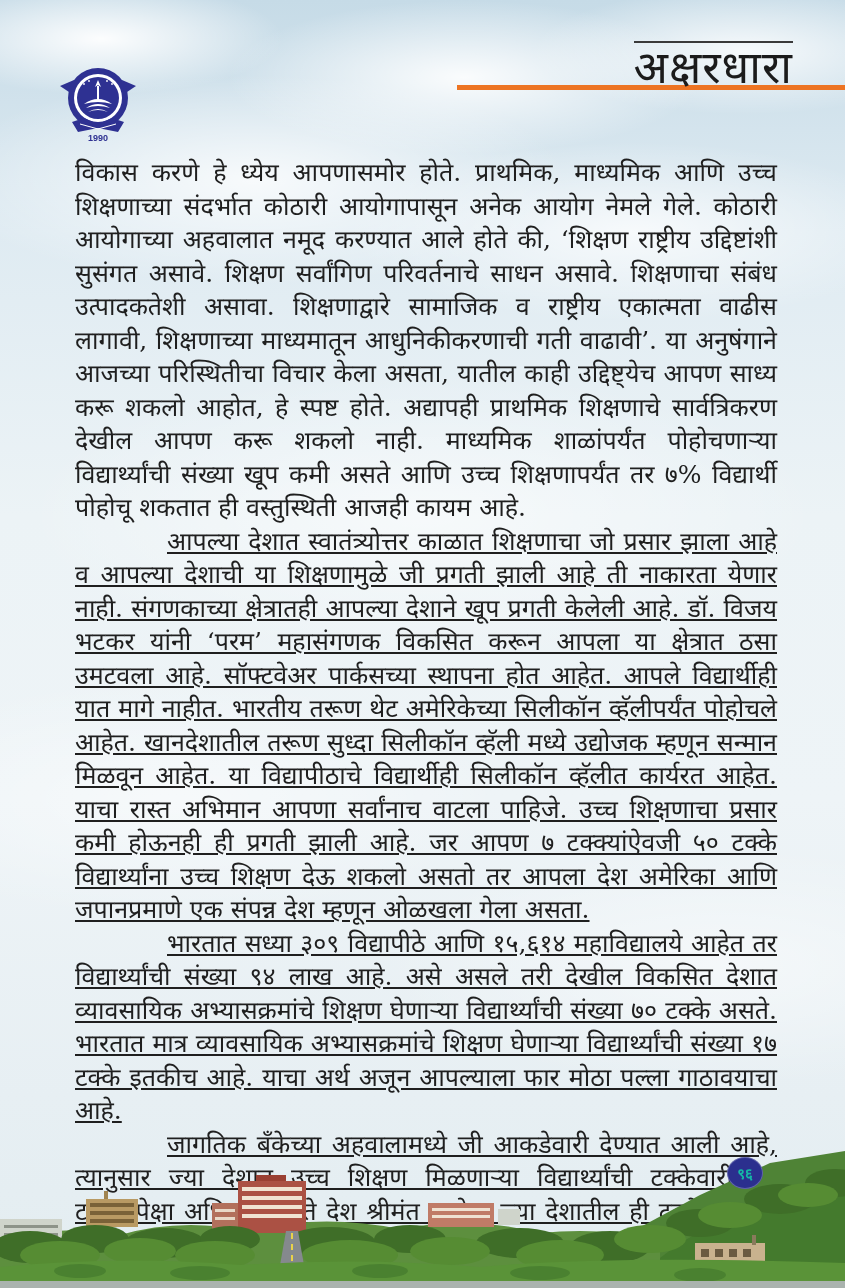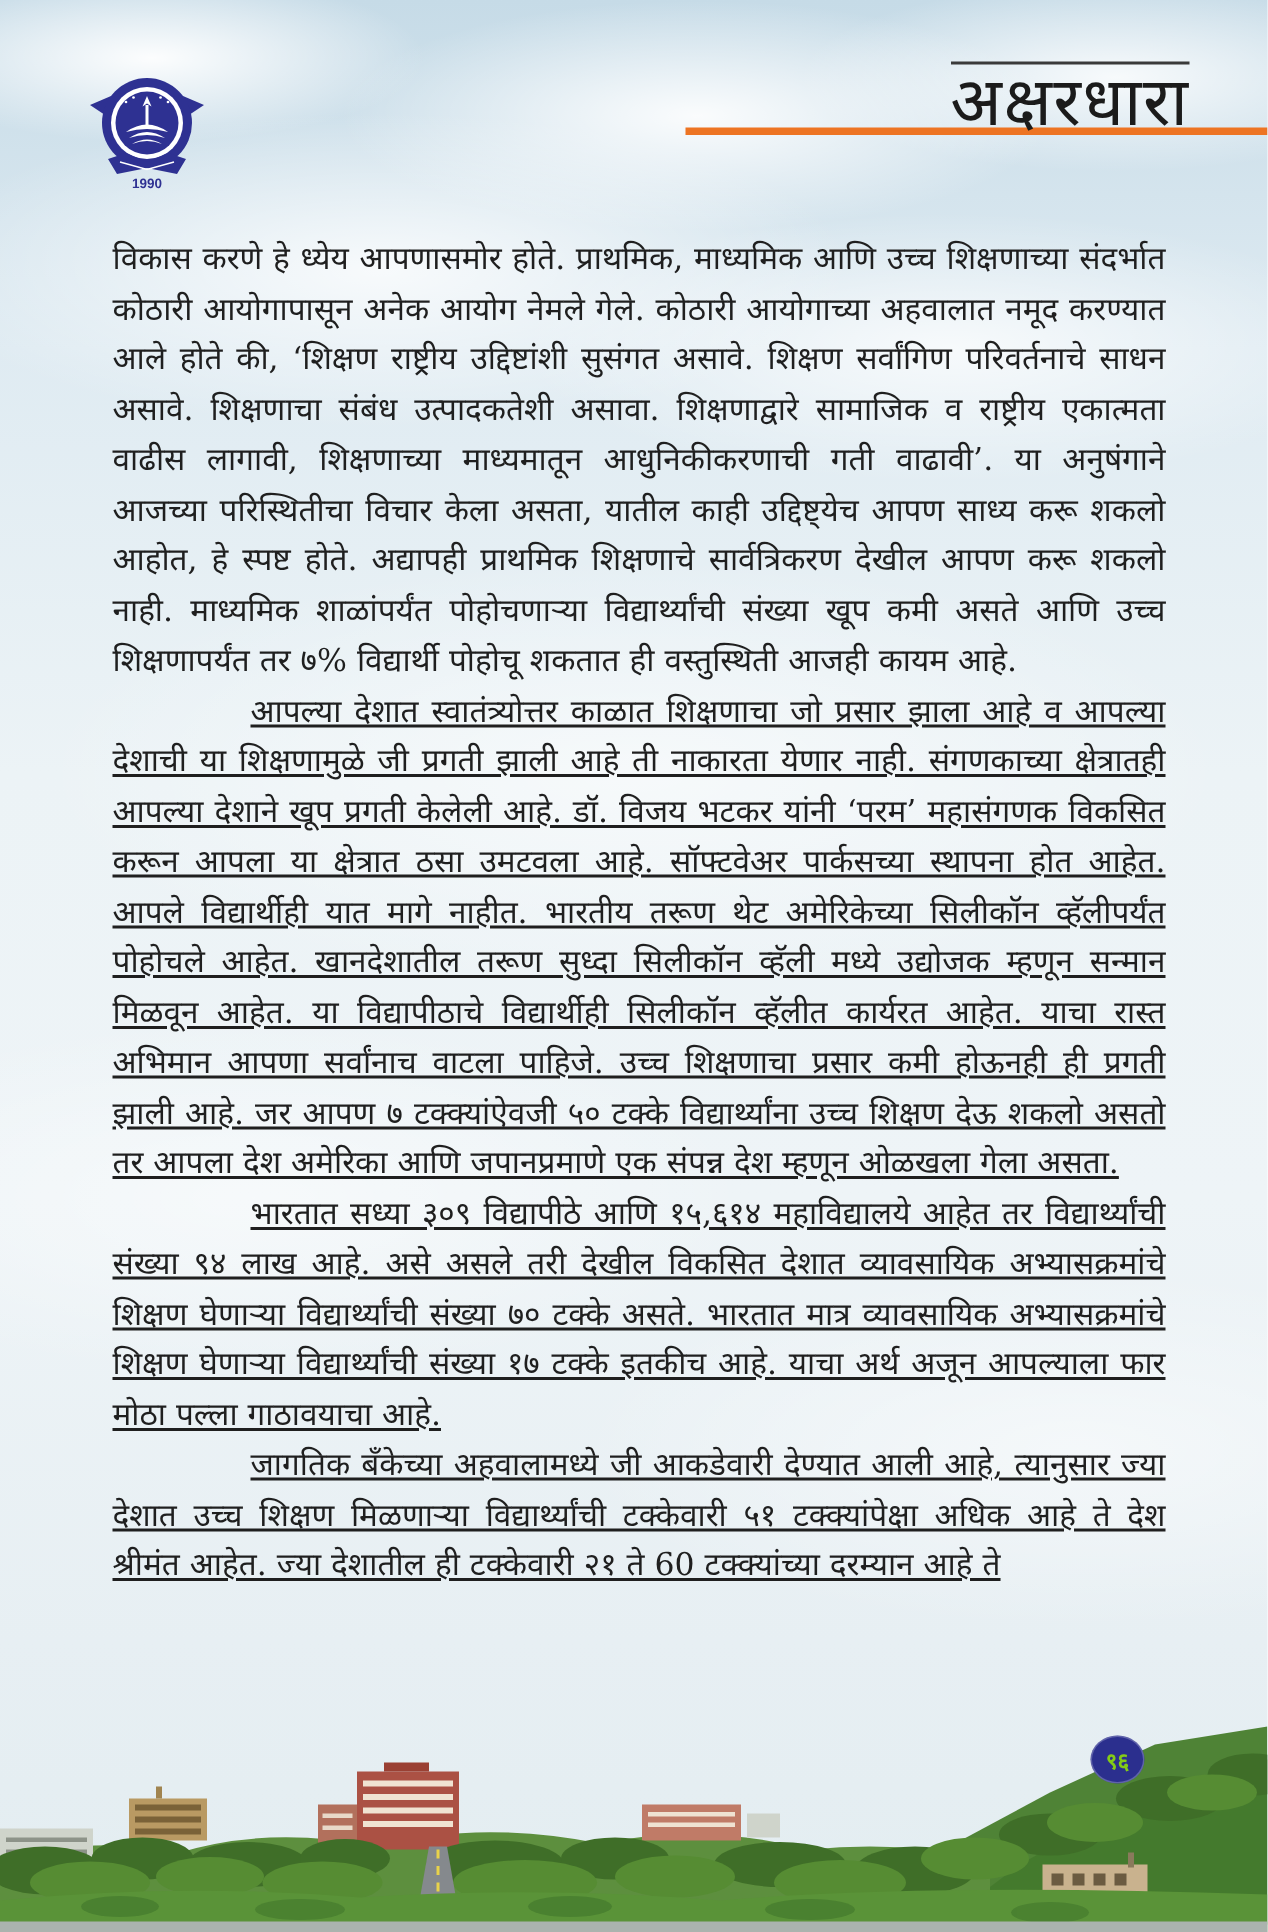--- a/index.html
+++ b/index.html
@@ -13,39 +13,39 @@
       radial-gradient(ellipse 260px 80px at 12% 3%, rgba(255,255,255,.95), rgba(255,255,255,0) 70%),
       radial-gradient(ellipse 340px 110px at 55% 6%, rgba(255,255,255,.9), rgba(255,255,255,0) 70%),
       radial-gradient(ellipse 300px 90px at 88% 4%, rgba(255,255,255,.85), rgba(255,255,255,0) 70%),
       radial-gradient(ellipse 420px 140px at 30% 14%, rgba(255,255,255,.8), rgba(255,255,255,0) 75%),
       radial-gradient(ellipse 380px 120px at 75% 18%, rgba(255,255,255,.75), rgba(255,255,255,0) 75%),
       radial-gradient(ellipse 500px 180px at 50% 40%, rgba(255,255,255,.55), rgba(255,255,255,0) 80%),
       radial-gradient(ellipse 420px 150px at 20% 62%, rgba(255,255,255,.5), rgba(255,255,255,0) 80%),
       radial-gradient(ellipse 420px 150px at 85% 75%, rgba(255,255,255,.5), rgba(255,255,255,0) 80%),
       linear-gradient(180deg,#c6dbe7 0%,#dfebf2 18%,#ecf3f6 40%,#eef4f7 62%,#e7eff3 85%,#e3edf1 100%);
   }
-  .logo{position:absolute;left:58px;top:44px;width:80px;height:88px;}
+  .logo{position:absolute;left:58px;top:60px;width:80px;height:88px;}
   .title-wrap{
     position:absolute;top:41px;right:52px;z-index:3;
     color:#1b1b1b;font-size:45px;font-weight:normal;line-height:1;
     letter-spacing:1px;border-top:2px solid #3a3a3a;padding-top:2px;
   }
   .accent-line{
     position:absolute;left:457px;top:85px;width:388px;height:5px;z-index:2;
   }
   .body-text{
     position:absolute;left:75px;top:156px;width:702px;z-index:2;
-    color:#1f1f1f;font-size:21px;line-height:33.5px;text-align:justify;
+    color:#1f1f1f;font-size:25px;line-height:33.5px;text-align:justify;
   }
   .body-text p{margin:0;}
   .body-text p.indent{text-indent:92px;text-decoration:underline;}
   .page-number{
     position:absolute;left:727px;top:1157px;width:36px;height:32px;z-index:6;
     border-radius:50%;display:flex;align-items:center;justify-content:center;
-    color:#84cc16;font-size:15px;font-weight:bold;
+    color:#14b8a6;font-size:15px;font-weight:bold;
     box-shadow:0 0 0 1px rgba(255,255,255,.25) inset;
   }
   .photo{position:absolute;left:0;bottom:0;width:845px;height:145px;z-index:4;}
 </style>
 </head>
 <body>
 
 <div class="page">
 
   <div class="logo">

